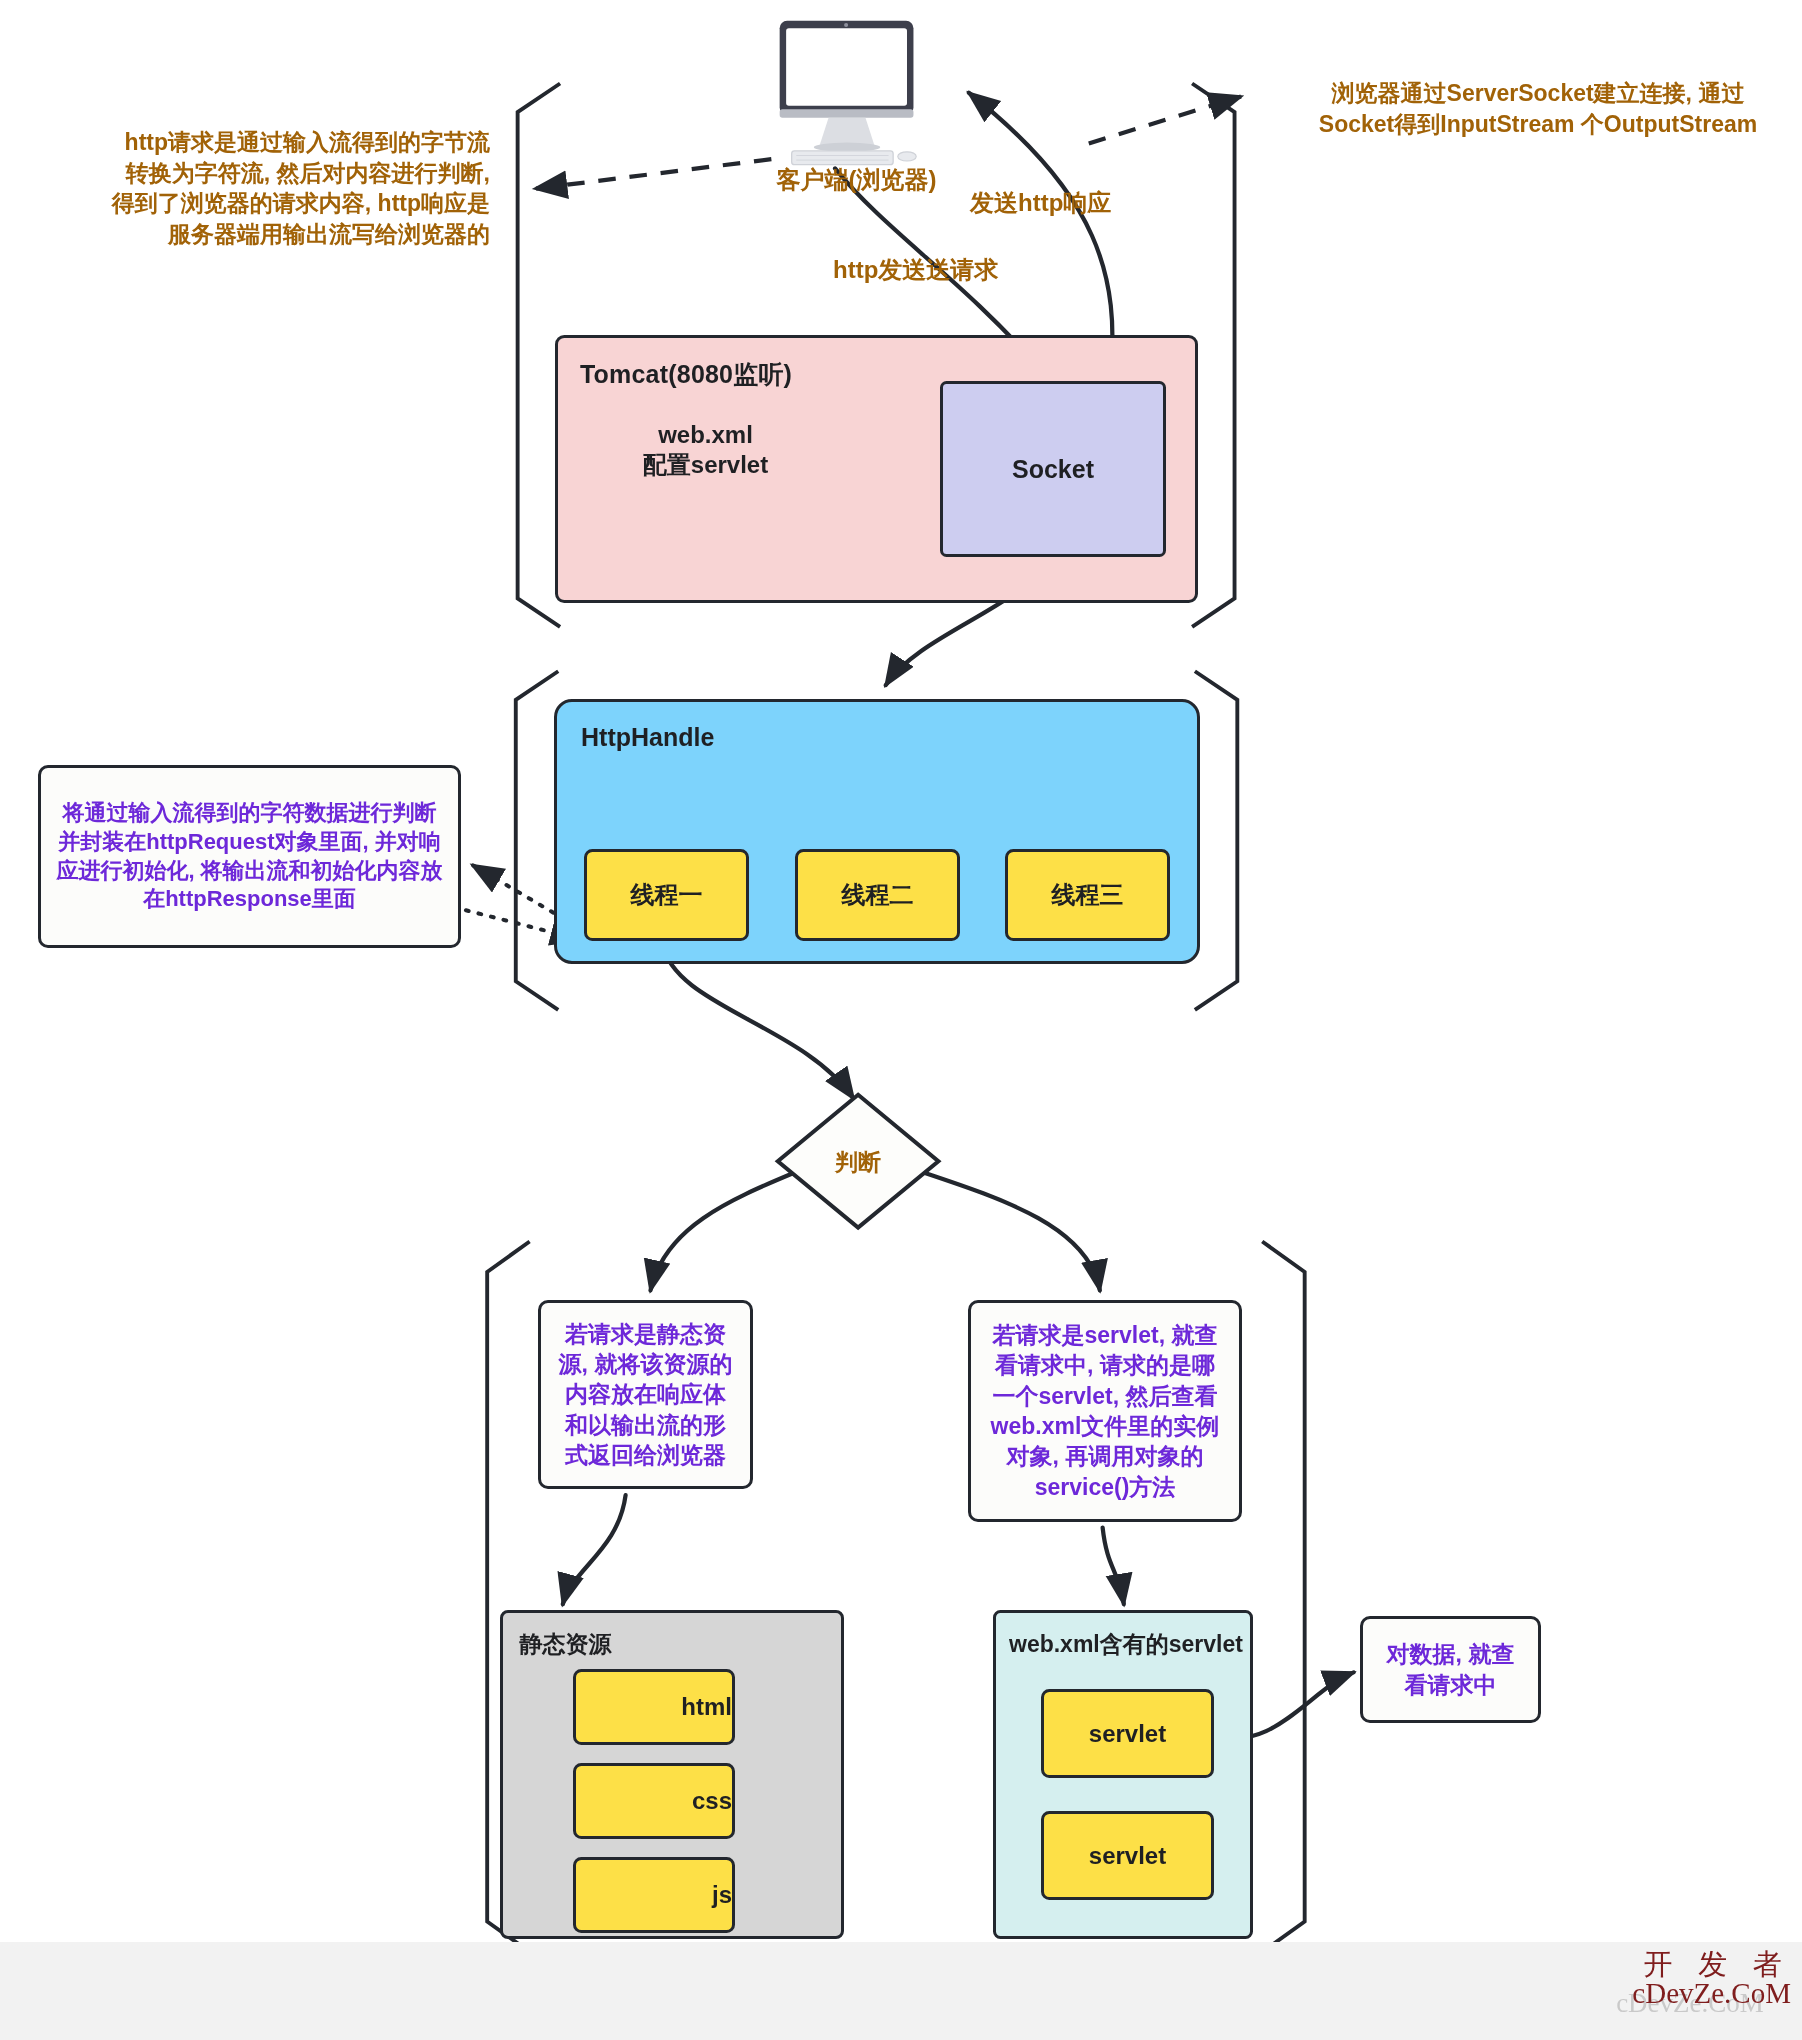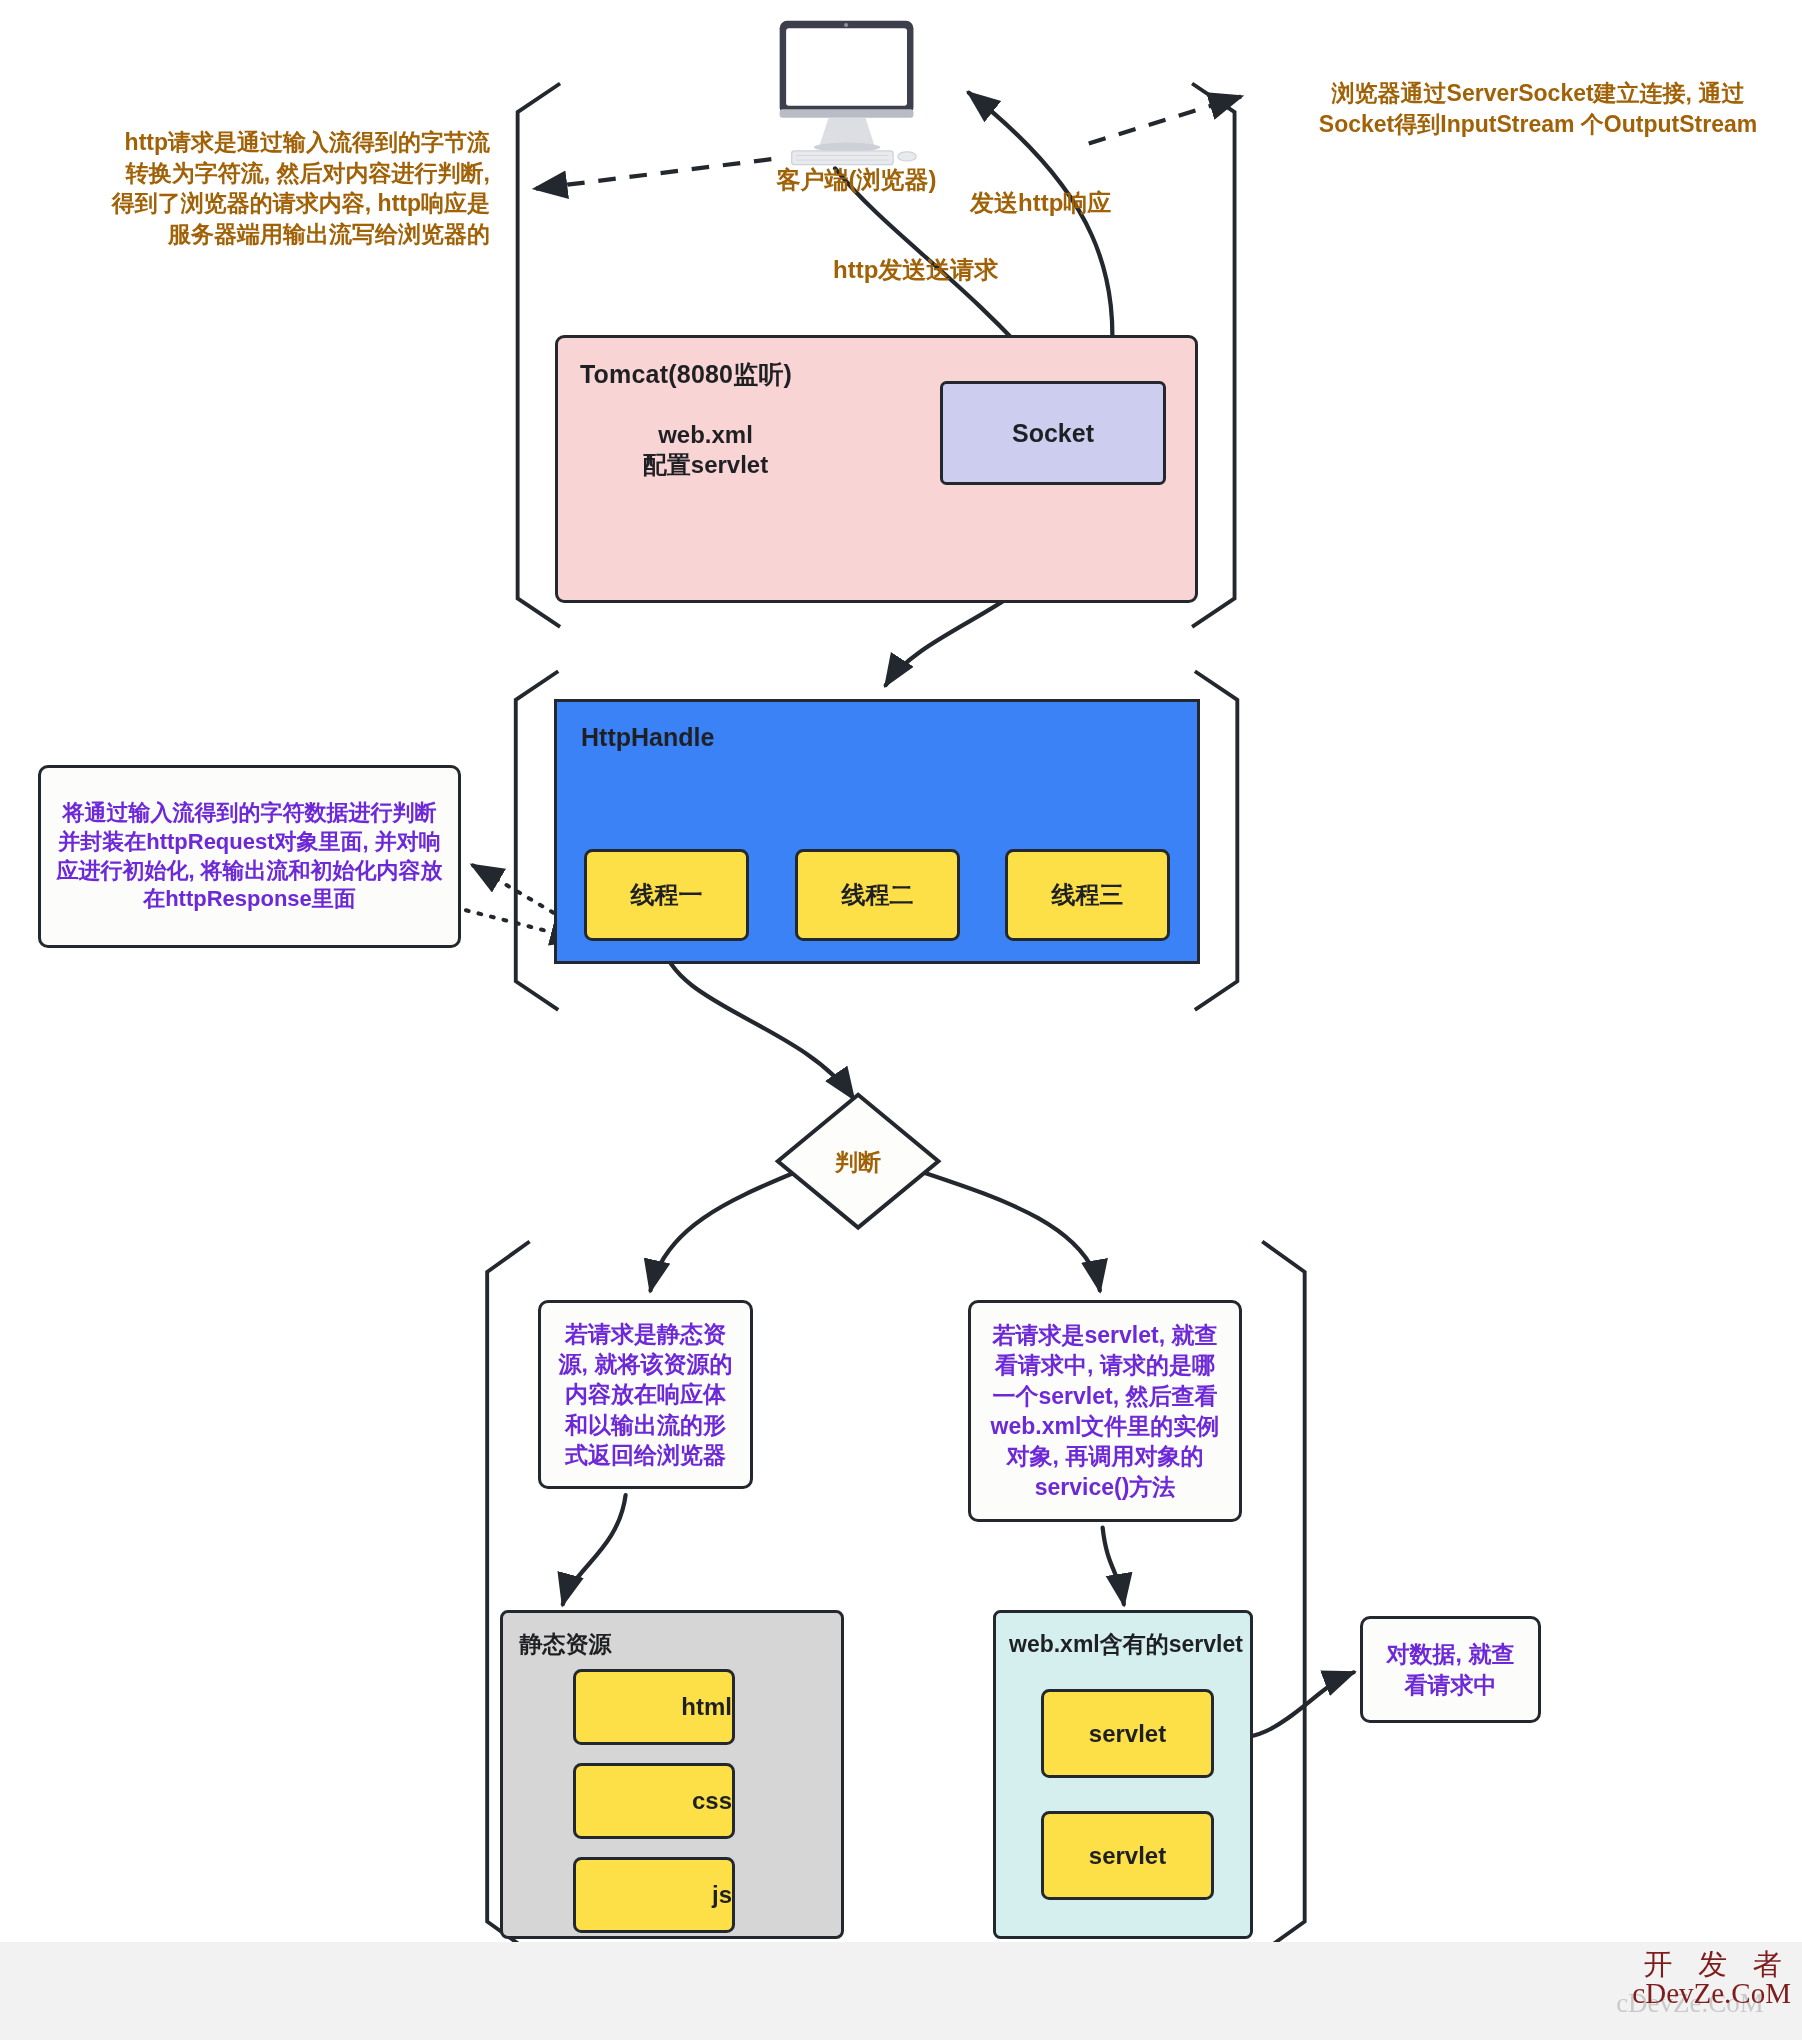--- a/index.html
+++ b/index.html
@@ -44,23 +44,23 @@
   .grp-tomcat .grp-title {
     position: absolute;
     left: 22px; top: 20px;
     font-size: 25px;
     font-weight: bold;
     letter-spacing: 0.2px;
   }
   .grp-handle {
     left: 554px; top: 699px;
     width: 646px; height: 265px;
-    background: #3b82f6;
+    background: #7dd3fc;
     border: 3.2px solid #23272e;
-    border-radius: 0;
+    border-radius: 18px;
     display: block;
   }
   .grp-handle .grp-title {
     position: absolute;
     left: 24px; top: 21px;
     font-size: 25px;
     font-weight: bold;
   }
   .grp-static {
     left: 500px; top: 1610px;
@@ -94,21 +94,21 @@
   
   .box {
     background: #fde047;
     border: 3px solid #23272e;
     border-radius: 8.3px;
     font-size: 24px;
     font-weight: bold;
   }
   .box-socket {
     left: 940px; top: 381px;
-    width: 226px; height: 104px;
+    width: 226px; height: 176px;
     background: #cdcdf0;
     border: 3px solid #23272e;
     border-radius: 6.5px;
     font-size: 25px;
     font-weight: bold;
   }
   .thread {
     top: 849px;
     width: 165px; height: 92px;
     font-size: 24px;

